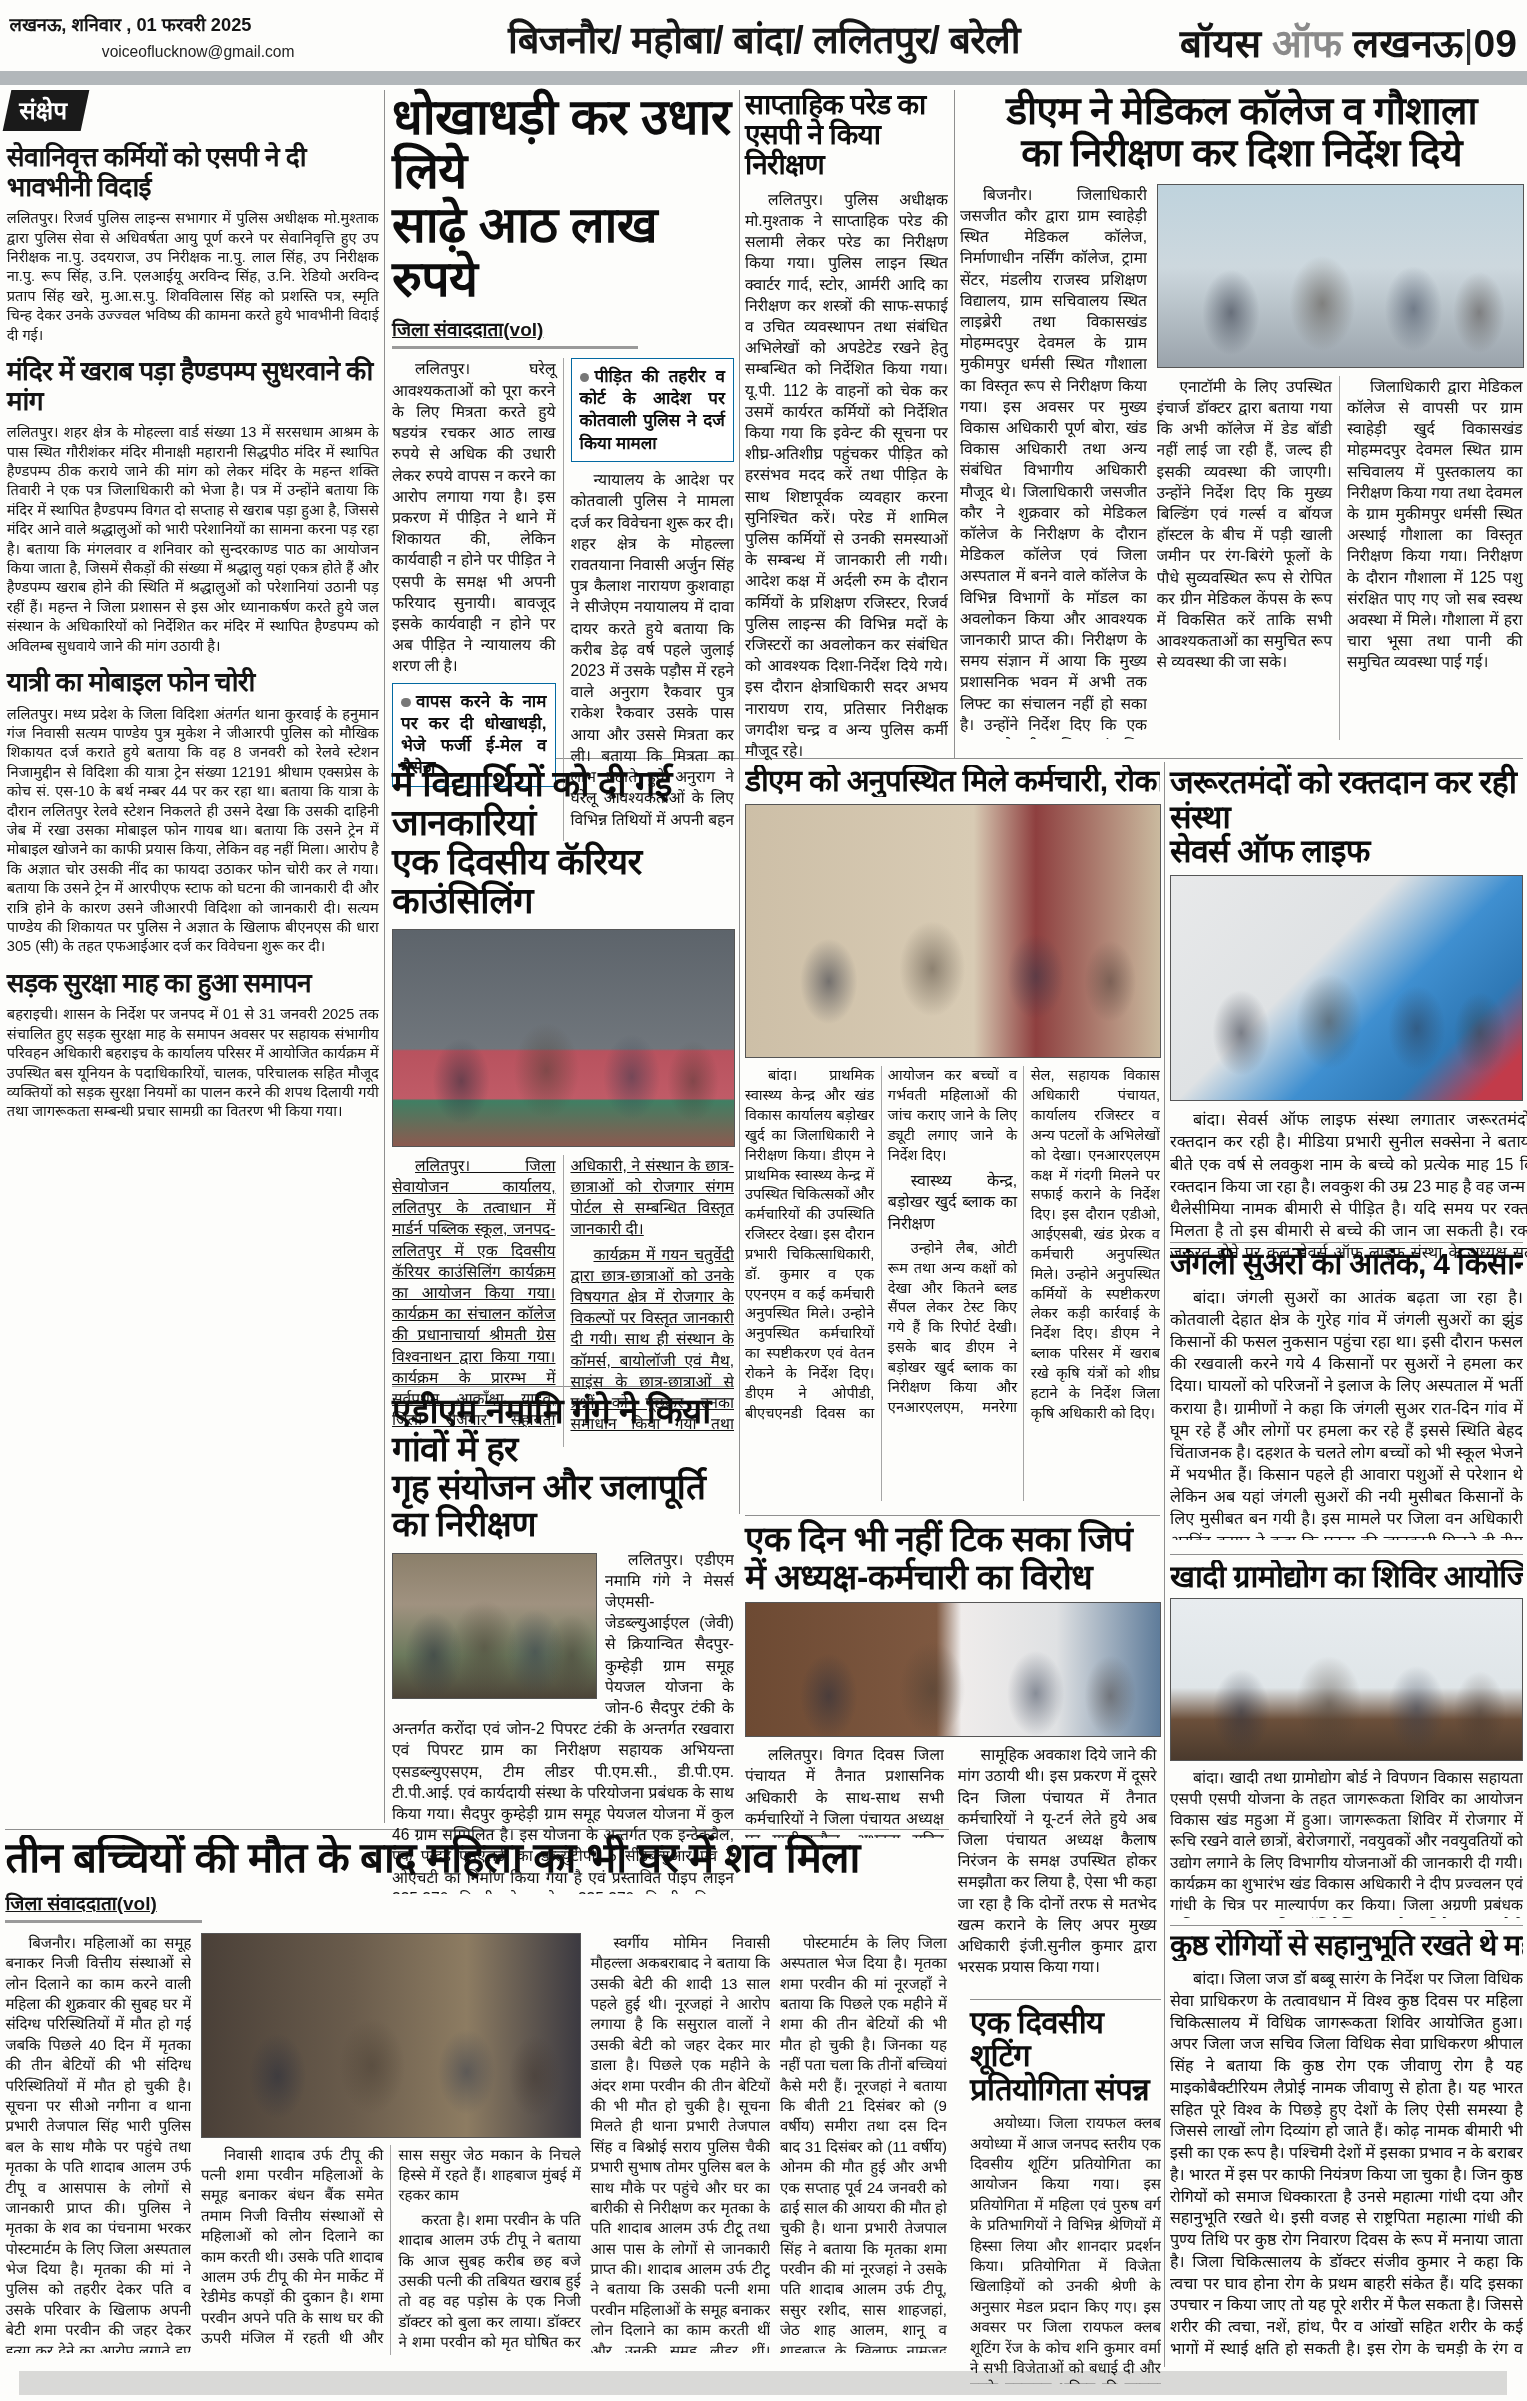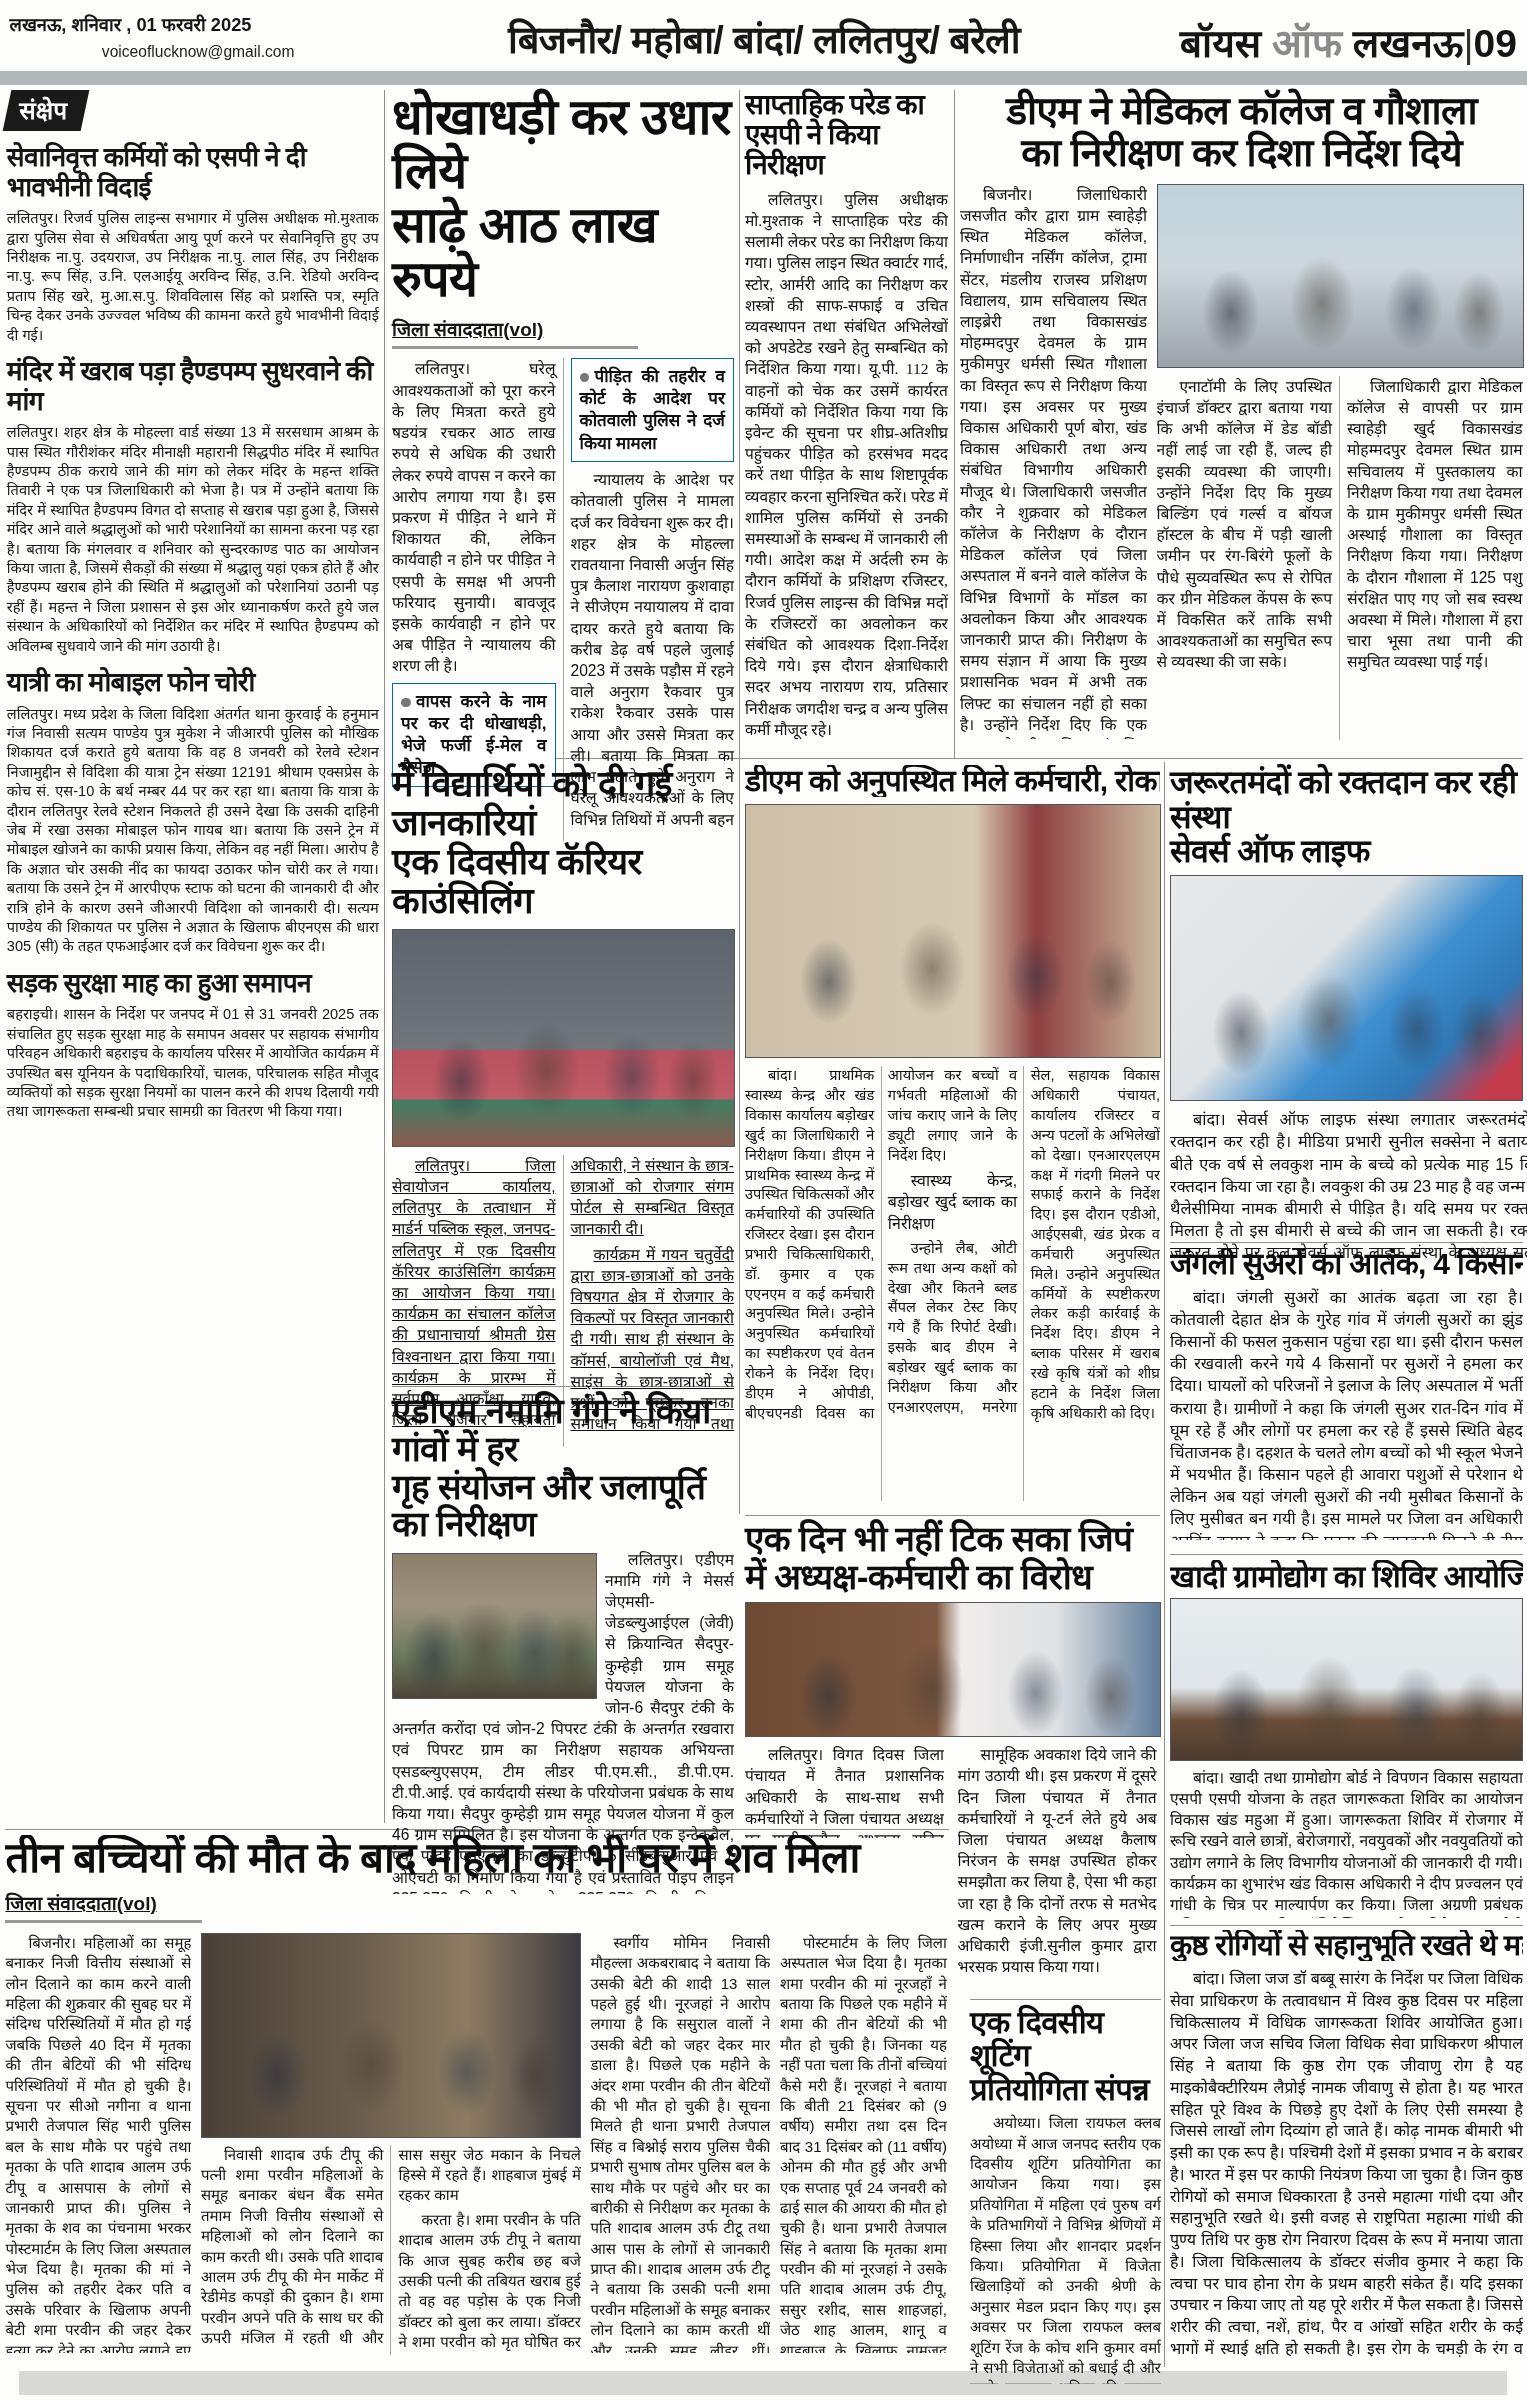--- a/index.html
+++ b/index.html
@@ -48,21 +48,21 @@
   
   #sb{left:6.8px;top:90px;width:372px;}
   #sb-tab{background:#1a1a1a;color:#fff;font-weight:bold;font-size:24.4px;padding:2.7px 17.6px 5.4px 12.2px;display:inline-block;transform:skewX(-12deg);}
   #sb-tab span{display:inline-block;transform:skewX(12deg);}
   #sb .sb-h{font-size:26.4px;font-weight:bold;line-height:1.12;margin:12.2px 0 6.8px 0;letter-spacing:-0.7px;}
   #sb .sb-b{font-size:14.6px;line-height:1.33;text-align:justify;}
   
   #fraud{left:392px;top:90px;width:342px;}
   #fraud .headline{font-size:50px;}
   #fraud .fbody{height:483px;}
-  #parade{left:745px;top:90px;width:203px;font-family:Liberation Serif, serif;}
+  #parade{left:745px;top:90px;width:203px;}
   #parade .headline{font-size:28px;}
   #parade .pbody{height:583px;}
   #dm{left:960px;top:90px;width:563px;}
   #dm .headline{font-size:39px;text-align:center;}
   #dm-row{display:flex;gap:9.5px;margin-top:9.5px;}
   #dm-c1{width:187px;height:555px;}
   #dm-right{width:366px;}
   #dm-photo{width:365px;height:182px;}
   #dm-under{height:364px;margin-top:8.1px;}
   #career{left:392px;top:765px;width:342px;}

